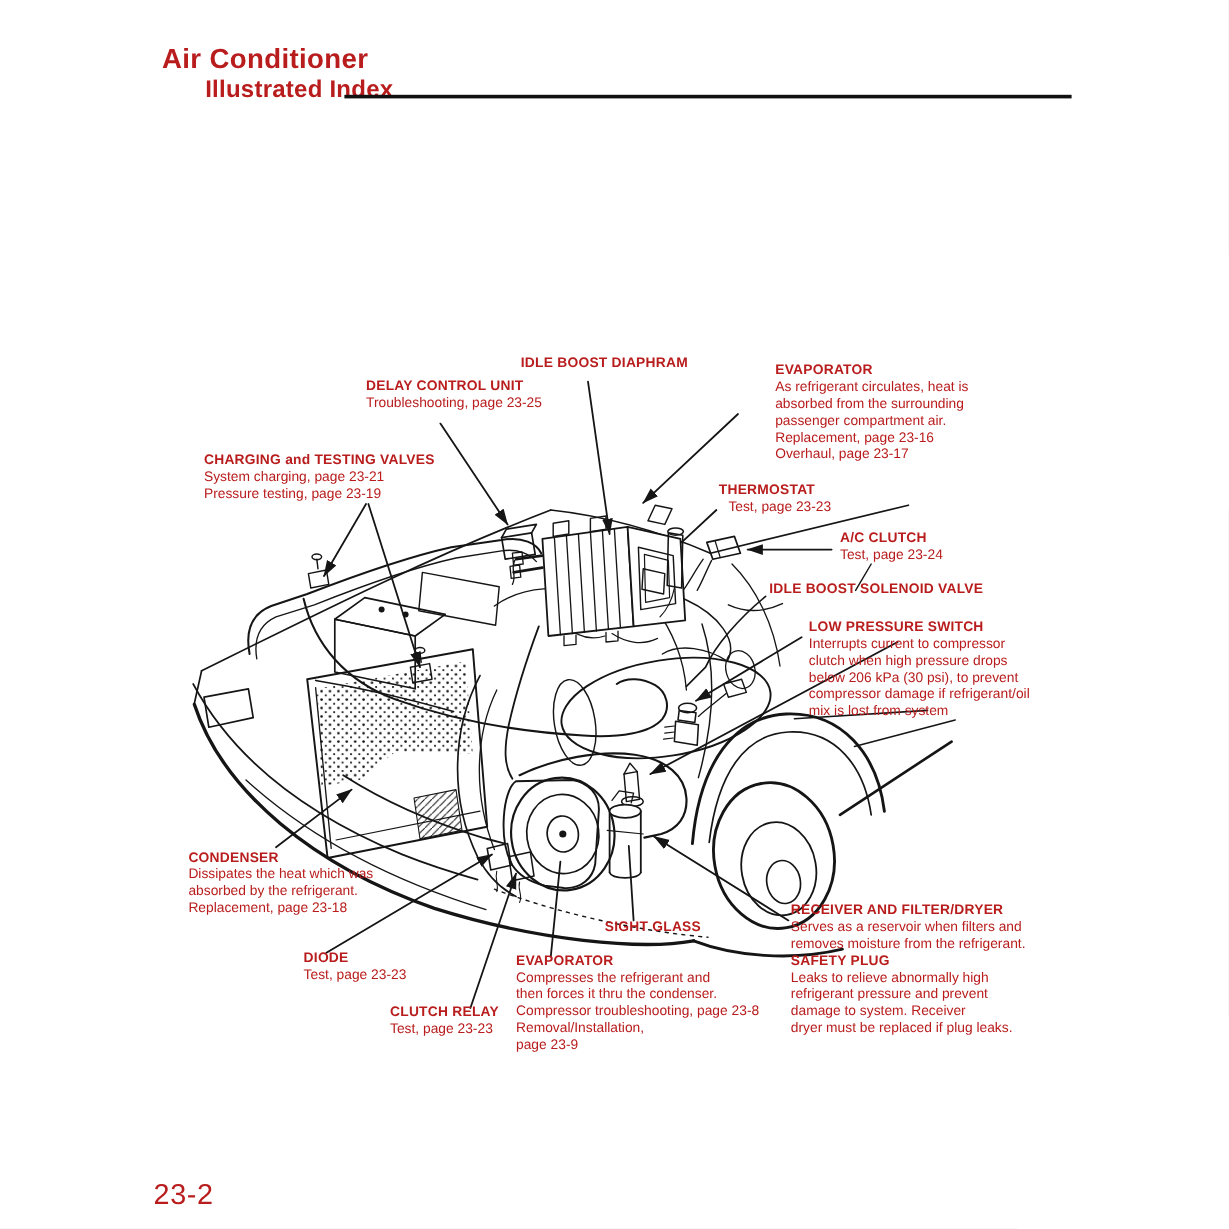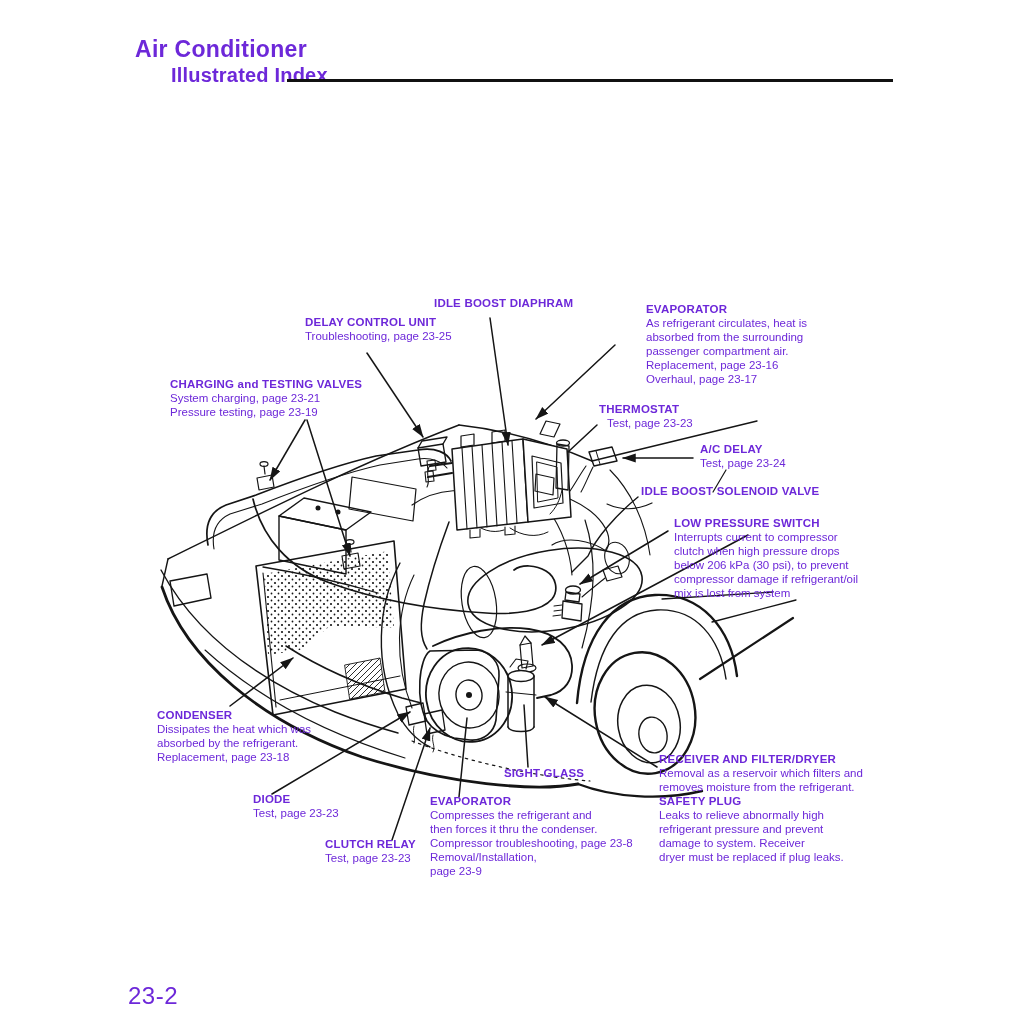--- a/index.html
+++ b/index.html
@@ -1,18 +1,18 @@
 <!DOCTYPE html>
 <html><head>
 <meta charset="utf-8">
 <style>
   html,body{margin:0;padding:0;background:#e8e8e8;}
   #page{
     position:relative;width:1024px;height:1024px;background:#ffffff;
-    font-family:"Liberation Sans","DejaVu Sans",sans-serif;color:#6d28d9;
+    font-family:"Liberation Sans","DejaVu Sans",sans-serif;color:#b91c1c;
     overflow:hidden;
   }
   .title{
     position:absolute;left:135px;top:36px;font-size:23px;font-weight:700;
     letter-spacing:.3px;white-space:nowrap;
   }
   .subtitle{
     position:absolute;left:160px;top:64px;font-size:20px;font-weight:700;
     letter-spacing:.2px;white-space:nowrap;margin-left:11px;
   }
@@ -254,21 +254,21 @@
     <div>Replacement, page 23-16</div>
     <div>Overhaul, page 23-17</div>
   </div>
 
   <div class="callout" style="left:599px;top:402px">
     <div class="h">THERMOSTAT</div>
     <div style="padding-left:8px">Test, page 23-23</div>
   </div>
 
   <div class="callout" style="left:700px;top:442px">
-    <div class="h">A/C DELAY</div>
+    <div class="h">A/C CLUTCH</div>
     <div>Test, page 23-24</div>
   </div>
 
   <div class="callout" style="left:641px;top:484px">
     <div class="h">IDLE BOOST SOLENOID VALVE</div>
   </div>
 
   <div class="callout" style="left:674px;top:516px">
     <div class="h">LOW PRESSURE SWITCH</div>
     <div>Interrupts current to compressor</div>
@@ -303,21 +303,21 @@
     <div class="h">EVAPORATOR</div>
     <div>Compresses the refrigerant and</div>
     <div>then forces it thru the condenser.</div>
     <div>Compressor troubleshooting, page 23-8</div>
     <div>Removal/Installation,</div>
     <div>page 23-9</div>
   </div>
 
   <div class="callout" style="left:659px;top:752px">
     <div class="h">RECEIVER AND FILTER/DRYER</div>
-    <div>Removal as a reservoir which filters and</div>
+    <div>Serves as a reservoir when filters and</div>
     <div>removes moisture from the refrigerant.</div>
   </div>
 
   <div class="callout" style="left:659px;top:794px">
     <div class="h">SAFETY PLUG</div>
     <div>Leaks to relieve abnormally high</div>
     <div>refrigerant pressure and prevent</div>
     <div>damage to system. Receiver</div>
     <div>dryer must be replaced if plug leaks.</div>
   </div>

